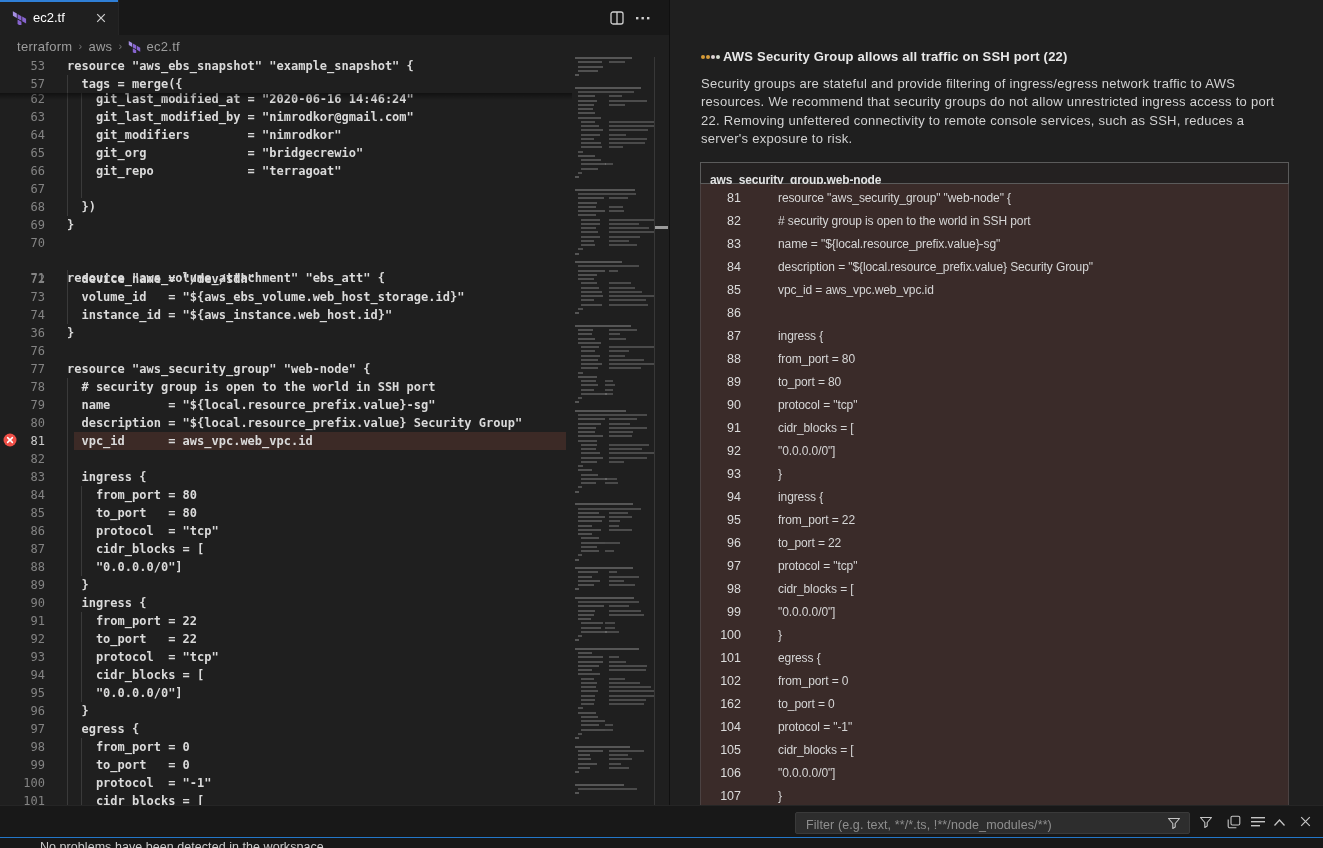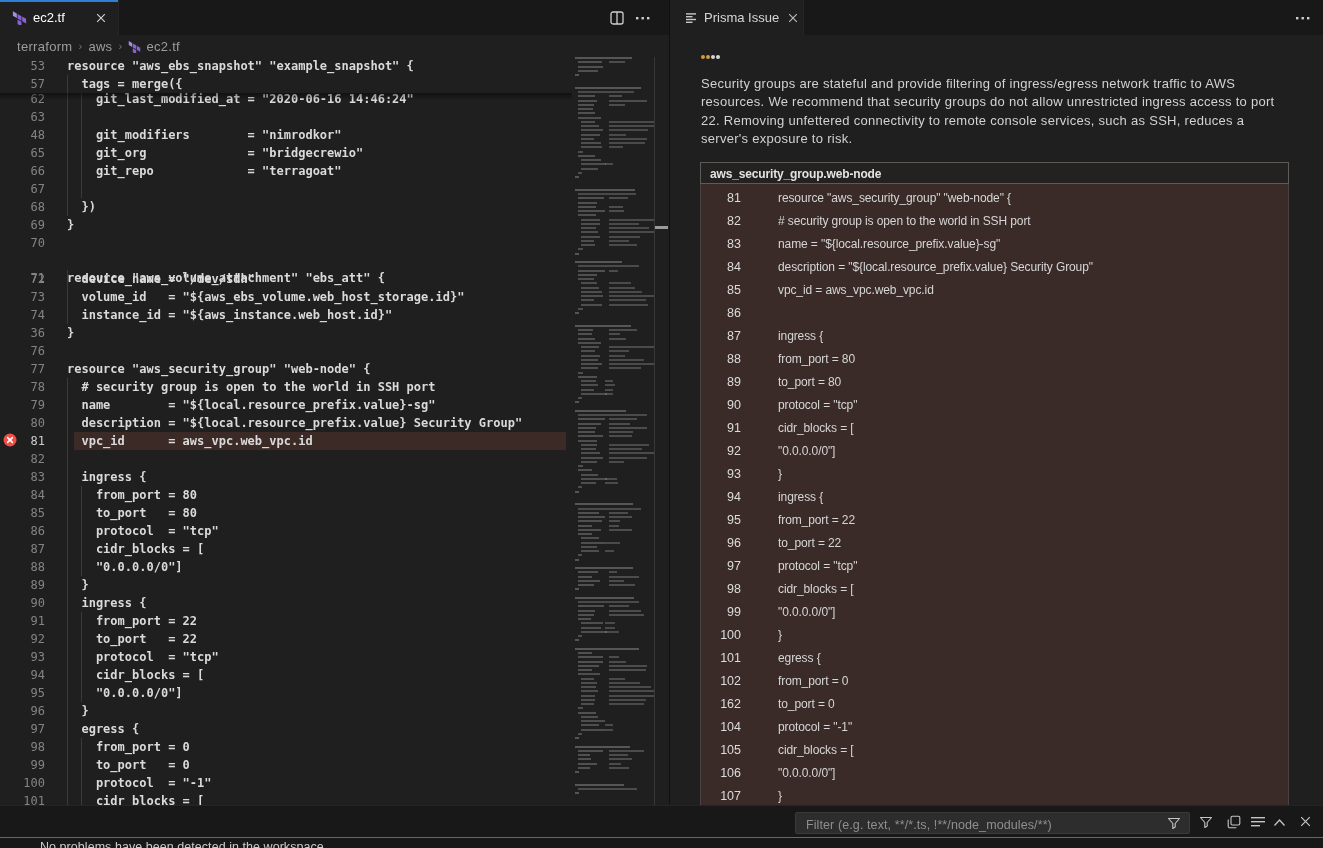--- a/index.html
+++ b/index.html
@@ -51,21 +51,21 @@
   .webview{position:absolute;left:670px;top:35px;width:653px;height:771px;background:#1f1f1f;overflow:hidden;}
   .issue-title{position:absolute;left:53px;top:13.5px;width:580px;font-size:13px;font-weight:bold;
     color:#e8e8e8;letter-spacing:0.2px;white-space:nowrap;}
   .issue-dots{position:absolute;left:31px;top:18.5px;width:20px;height:8px;}
   .issue-dots i{position:absolute;top:1px;width:4.2px;height:4.2px;border-radius:50%;}
   .para-line{position:absolute;left:31px;width:600px;height:19px;font-size:13px;line-height:18.6px;
     color:#d2d2d2;letter-spacing:0.28px;white-space:pre;}
   .code-block{position:absolute;left:30px;top:127px;width:589px;height:650px;}
   .cb-header{position:absolute;left:0;top:0;width:589px;height:22px;border:1px solid #5b5b5b;
     background:#242121;}
-  .cb-header span{position:absolute;left:9px;top:4px;font-size:12px;font-weight:bold;color:#e3e3e3;
+  .cb-header span{position:absolute;left:9px;top:10px;font-size:12px;font-weight:bold;color:#e3e3e3;
     letter-spacing:-0.15px;}
   .cb-body{position:absolute;left:0;top:22px;width:589px;height:621px;background:#3a2b29;
     border-left:1px solid #4b4242;border-right:1px solid #4b4242;}
   .cb-row{position:absolute;left:0;width:587px;height:23px;line-height:23px;}
   .cb-num{position:absolute;left:0;top:0;width:40px;text-align:right;font-size:12.5px;color:#dcdcdc;
     line-height:23px;}
   .cb-text{position:absolute;left:77px;top:0;font-size:12px;color:#d6d6d6;line-height:23px;
     letter-spacing:-0.1px;white-space:pre;}
 
   
@@ -139,22 +139,22 @@
         <path d="M13.6 8.8 l5.2 3.0 v6.2 l-5.2 -3.0 z" fill="#8764cf"></path>
         <path d="M7.4 12.6 l5.2 3.0 v6.2 l-5.2 -3.0 z" fill="#8764cf"></path>
       </svg>
     </span>
     <span>ec2.tf</span>
   </div>
 
   <div class="editor">
     <div id="code-lines">
         <div class="code-line" style="top: 33px;"><div class="indent-guide" style="left: 67px;"></div><div class="indent-guide" style="left: 81.4492px;"></div><div class="gutter-num">62</div><div class="txt">    git_last_modified_at = "2020-06-16 14:46:24"</div></div>
-        <div class="code-line" style="top: 51px;"><div class="indent-guide" style="left: 67px;"></div><div class="indent-guide" style="left: 81.4492px;"></div><div class="gutter-num">63</div></div>
-        <div class="code-line" style="top: 69px;"><div class="indent-guide" style="left: 67px;"></div><div class="indent-guide" style="left: 81.4492px;"></div><div class="gutter-num">48</div><div class="txt">    git_modifiers        = "nimrodkor"</div></div>
+        <div class="code-line" style="top: 51px;"><div class="indent-guide" style="left: 67px;"></div><div class="indent-guide" style="left: 81.4492px;"></div><div class="gutter-num">63</div><div class="txt">    git_last_modified_by = "nimrodkor@gmail.com"</div></div>
+        <div class="code-line" style="top: 69px;"><div class="indent-guide" style="left: 67px;"></div><div class="indent-guide" style="left: 81.4492px;"></div><div class="gutter-num">64</div><div class="txt">    git_modifiers        = "nimrodkor"</div></div>
         <div class="code-line" style="top: 87px;"><div class="indent-guide" style="left: 67px;"></div><div class="indent-guide" style="left: 81.4492px;"></div><div class="gutter-num">65</div><div class="txt">    git_org              = "bridgecrewio"</div></div>
         <div class="code-line" style="top: 105px;"><div class="indent-guide" style="left: 67px;"></div><div class="indent-guide" style="left: 81.4492px;"></div><div class="gutter-num">66</div><div class="txt">    git_repo             = "terragoat"</div></div>
         <div class="code-line" style="top: 123px;"><div class="indent-guide" style="left: 67px;"></div><div class="indent-guide" style="left: 81.4492px;"></div><div class="gutter-num">67</div></div>
         <div class="code-line" style="top: 141px;"><div class="indent-guide" style="left: 67px;"></div><div class="gutter-num">68</div><div class="txt">  })</div></div>
         <div class="code-line" style="top: 159px;"><div class="gutter-num">69</div><div class="txt">}</div></div>
         <div class="code-line" style="top: 177px;"><div class="gutter-num">70</div><div class="txt"></div></div>
         <div class="code-line" style="top: 212px;"><div class="gutter-num">71</div><div class="txt">resource "aws_volume_attachment" "ebs_att" {</div></div>
         <div class="code-line" style="top: 213px;"><div class="indent-guide" style="left: 67px;"></div><div class="gutter-num">72</div><div class="txt">  device_name = "/dev/sdh"</div></div>
         <div class="code-line" style="top: 231px;"><div class="indent-guide" style="left: 67px;"></div><div class="gutter-num">73</div><div class="txt">  volume_id   = "${aws_ebs_volume.web_host_storage.id}"</div></div>
         <div class="code-line" style="top: 249px;"><div class="indent-guide" style="left: 67px;"></div><div class="gutter-num">74</div><div class="txt">  instance_id = "${aws_instance.web_host.id}"</div></div>
@@ -447,55 +447,29 @@
         <div class="mm-bar" style="left: 0px; top: 726.75px; width: 49px; opacity: 0.52;"></div>
         <div class="mm-bar" style="left: 3px; top: 731px; width: 58.5px; opacity: 0.4;"></div>
         <div class="mm-bar" style="left: 0px; top: 735.25px; width: 3.5px; opacity: 0.5;"></div>
       </div>
     <div class="overview-ruler"></div>
     <div class="ov-marker"></div>
   </div>
 
   <div class="divider"></div>
 
-  <div class="tabbar tabbar-right">
-    <div class="tab" style="left:0;width:134px;border-right:1px solid #252525;">
-      <span style="margin-left:16px;">
-        <svg width="11" height="12" viewBox="0 0 11 12">
-          <rect x="0" y="1.2" width="10" height="1.4" fill="#c8c8c8"></rect>
-          <rect x="0" y="4.0" width="6.5" height="1.4" fill="#c8c8c8"></rect>
-          <rect x="0" y="6.8" width="10" height="1.4" fill="#c8c8c8"></rect>
-          <rect x="0" y="9.6" width="6.5" height="1.4" fill="#c8c8c8"></rect>
-        </svg>
-      </span>
-      <span class="tab-label-dim" style="margin-left:7px;">Prisma Issue</span>
-      <span class="tab-close" style="margin-left:8px;">
-        <svg width="12" height="12" viewBox="0 0 12 12">
-            <path d="M2.2 2.2 L9.8 9.8 M9.8 2.2 L2.2 9.8" stroke="#b9b9b9" stroke-width="1.2"></path>
-          </svg>
-      </span>
-    </div>
-    <div class="editor-actions" style="right:12px;">
-      <span>
-        <svg width="15" height="4" viewBox="0 0 15 4">
-          <rect x="0" y="1" width="2.4" height="2.4" fill="#d0d0d0"></rect>
-          <rect x="5.5" y="1" width="2.4" height="2.4" fill="#d0d0d0"></rect>
-          <rect x="11" y="1" width="2.4" height="2.4" fill="#d0d0d0"></rect>
-        </svg>
-      </span>
-    </div>
-  </div>
 
   <div class="webview">
     <span class="issue-dots">
       <i style="left:0;background:#d79b36;"></i>
       <i style="left:5px;background:#d79d3d;"></i>
       <i style="left:10px;background:#ddd3d6;"></i>
       <i style="left:15px;background:#d5ddd2;"></i>
     </span>
+    <div class="issue-title">AWS Security Group allows all traffic on SSH port (22)</div>
     <div id="para-lines">
         <div class="para-line" style="top: 39.6px;">Security groups are stateful and provide filtering of ingress/egress network traffic to AWS</div>
         <div class="para-line" style="top: 58.2px;">resources. We recommend that security groups do not allow unrestricted ingress access to port</div>
         <div class="para-line" style="top: 76.8px;">22. Removing unfettered connectivity to remote console services, such as SSH, reduces a</div>
         <div class="para-line" style="top: 95.4px;">server's exposure to risk.</div>
       </div>
     <div class="code-block">
       <div class="cb-header">
         <span>aws_security_group.web-node</span>
       </div>

